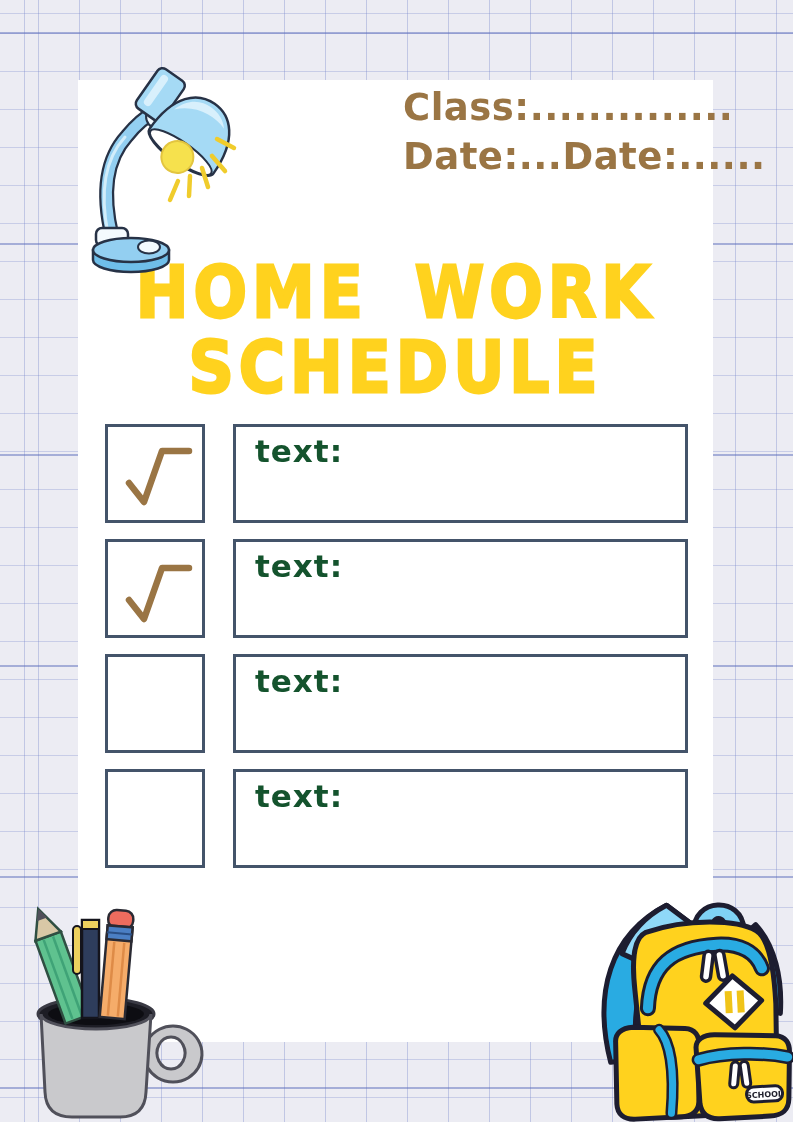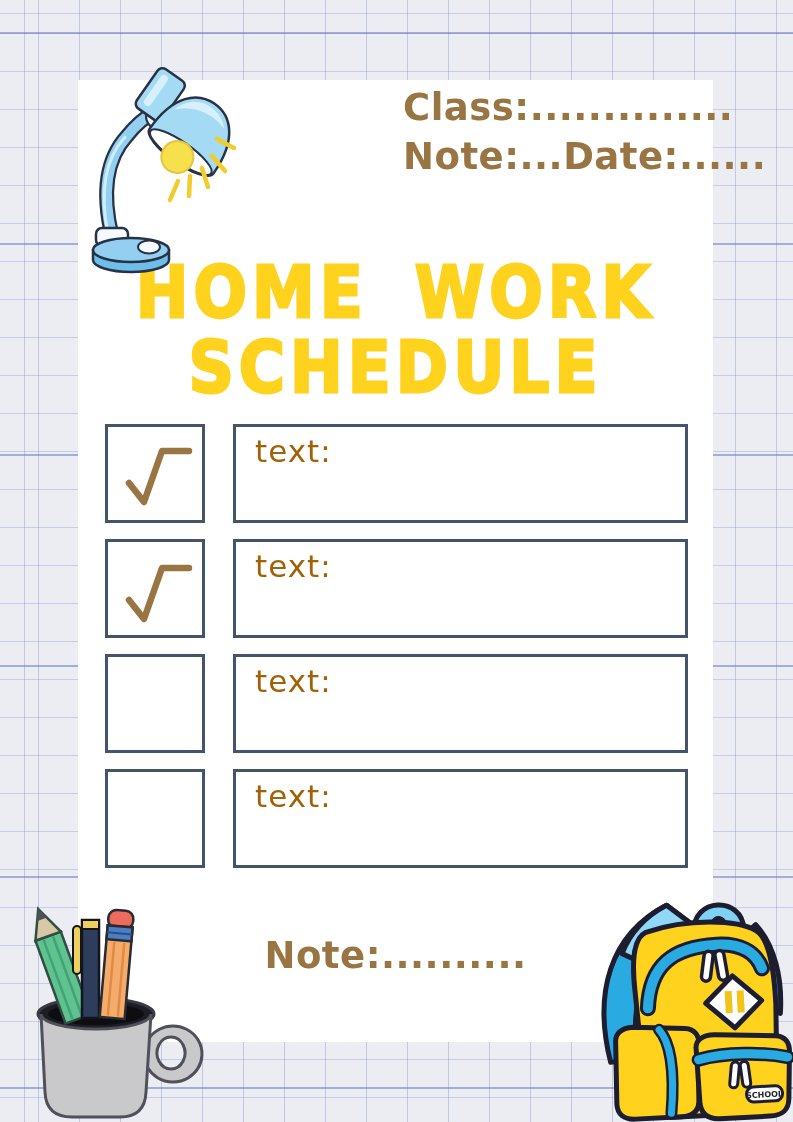--- a/index.html
+++ b/index.html
@@ -48,21 +48,21 @@
   .row-check{
     position:absolute;left:105px;width:100px;height:99px;
     border:3px solid #44546A;background:#fff;box-sizing:border-box;
   }
   .row-box{
     position:absolute;left:233px;width:455px;height:99px;
     border:3px solid #44546A;background:#fff;box-sizing:border-box;
   }
   .row-box .txt{
     display:block;padding:6px 0 0 19px;
-    color:#a16207;font-size:31px;font-weight:normal;letter-spacing:1px;
+    color:#14532d;font-size:31px;font-weight:bold;letter-spacing:1px;
   }
   .checkmark{position:absolute;left:0;top:0;width:100%;height:100%;}
 
   .note-line{
     position:absolute;
     left:78px;top:934px;width:635px;
     text-align:center;
     color:#9A7544;font-size:37px;font-weight:bold;letter-spacing:0.5px;
   }
 
@@ -70,21 +70,21 @@
 </style>
 </head>
 <body>
 
 <div class="page">
 
   <div class="card"></div>
 
   <div class="header-block">
     <div>Class:..............</div>
-    <div>Note:...Date:......</div>
+    <div>Date:...Date:......</div>
   </div>
 
   <div class="title">
     <div>HOME WORK</div>
     <div>SCHEDULE</div>
   </div>
 
   <div class="row-check" style="top:424px">
     <span class="checkmark">
       <svg viewBox="0 0 100 99" width="100" height="99">
@@ -114,21 +114,20 @@
     <span class="txt">text:</span>
   </div>
 
   <div class="row-check" style="top:769px">
     
   </div>
   <div class="row-box" style="top:769px">
     <span class="txt">text:</span>
   </div>
 
-  <div class="note-line">Note:..........</div>
 
   <svg class="illu" style="left:82px;top:64px" width="160" height="220" viewBox="0 0 160 220">
 
     <path d="M30,172 C20,130 24,95 45,72 C53,62 61,54 74,47" fill="none" stroke="#273246" stroke-width="15" stroke-linecap="round"></path>
     <path d="M30,172 C20,130 24,95 45,72 C53,62 61,54 74,47" fill="none" stroke="#93CFF1" stroke-width="10.5" stroke-linecap="round"></path>
     <path d="M26,170 C18,130 22,96 43,73" fill="none" stroke="#D9F0FB" stroke-width="3" stroke-linecap="round" opacity="0.9"></path>
 
     <ellipse cx="74" cy="52" rx="10" ry="12" fill="#F4FAFE" stroke="#273246" stroke-width="2"></ellipse>
     <g transform="rotate(35 76 34)">
       <rect x="60" y="6" width="32" height="48" rx="6" fill="#A5DAF5" stroke="#273246" stroke-width="2.5"></rect>

